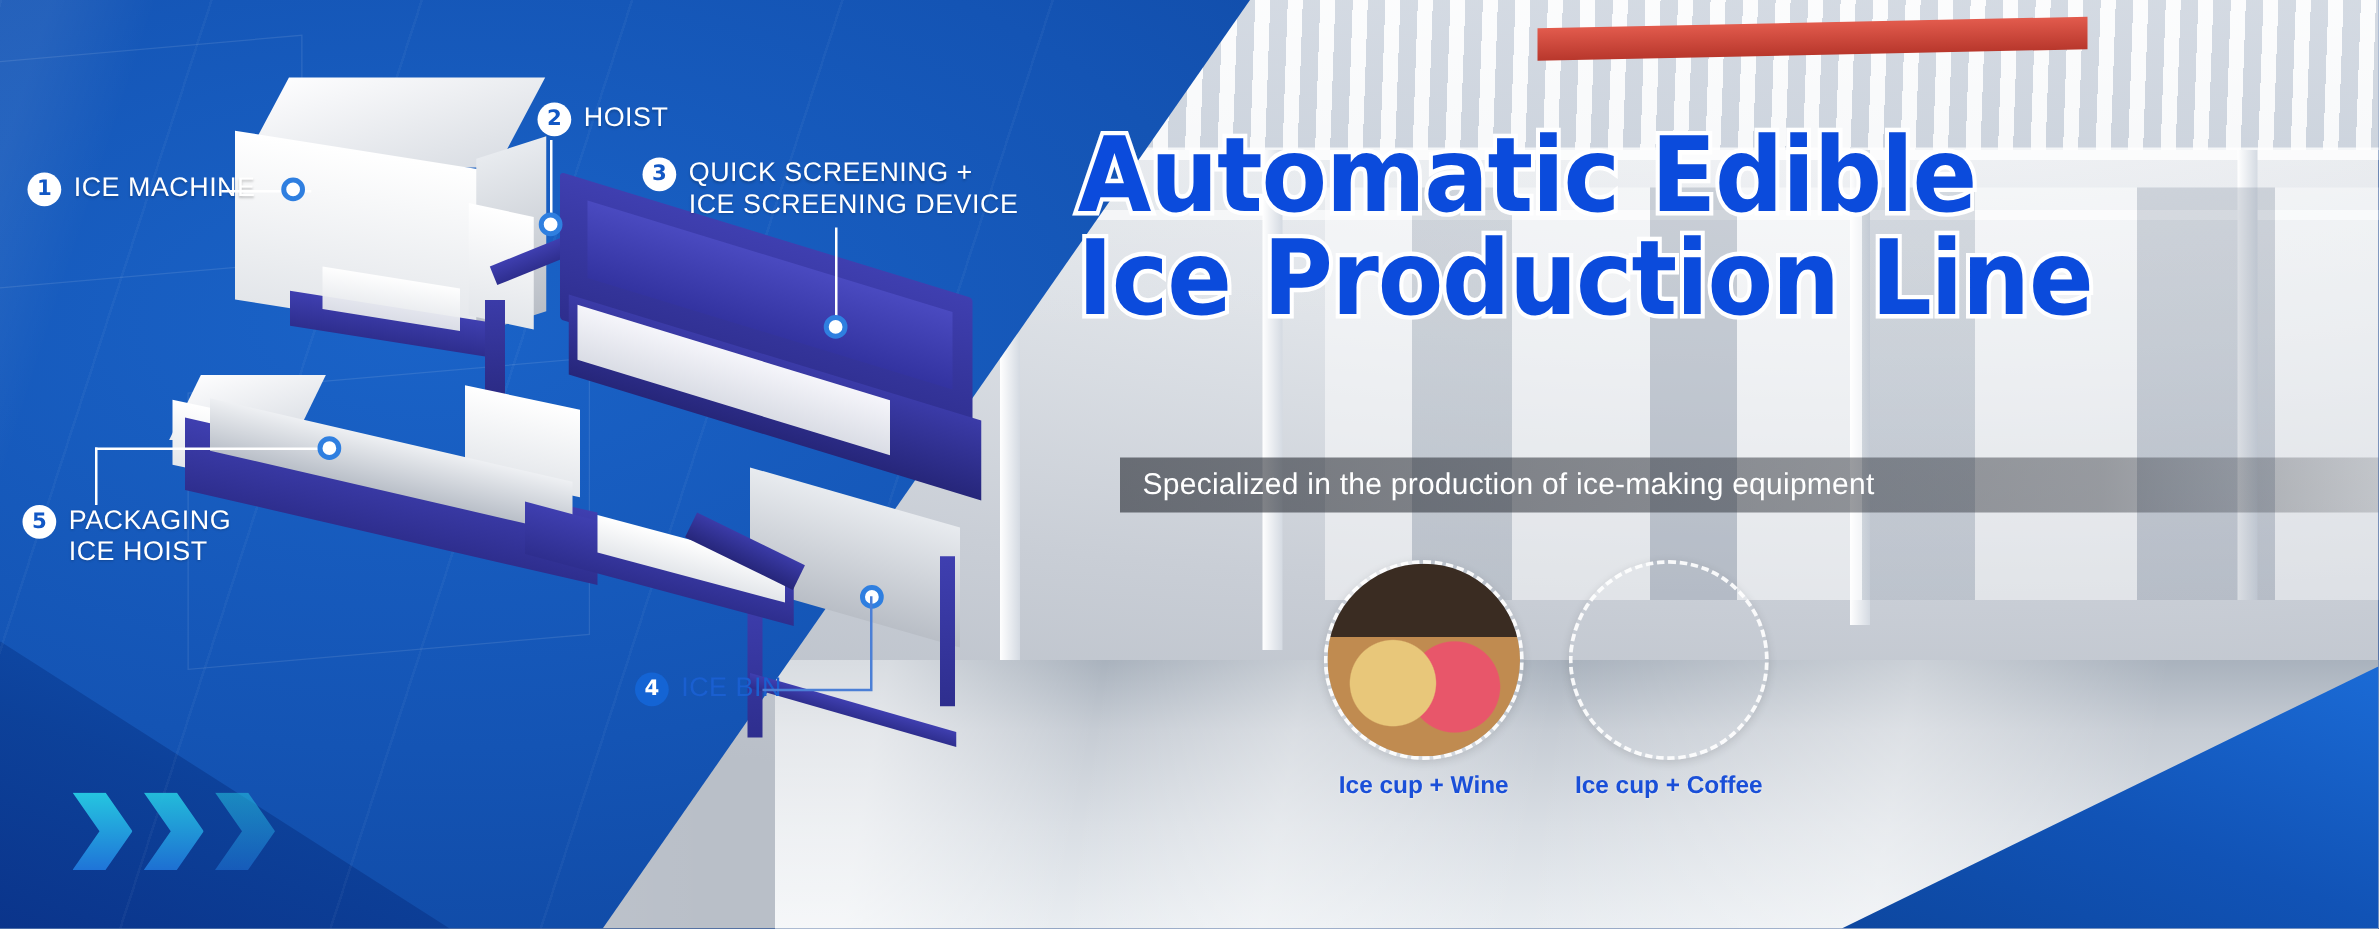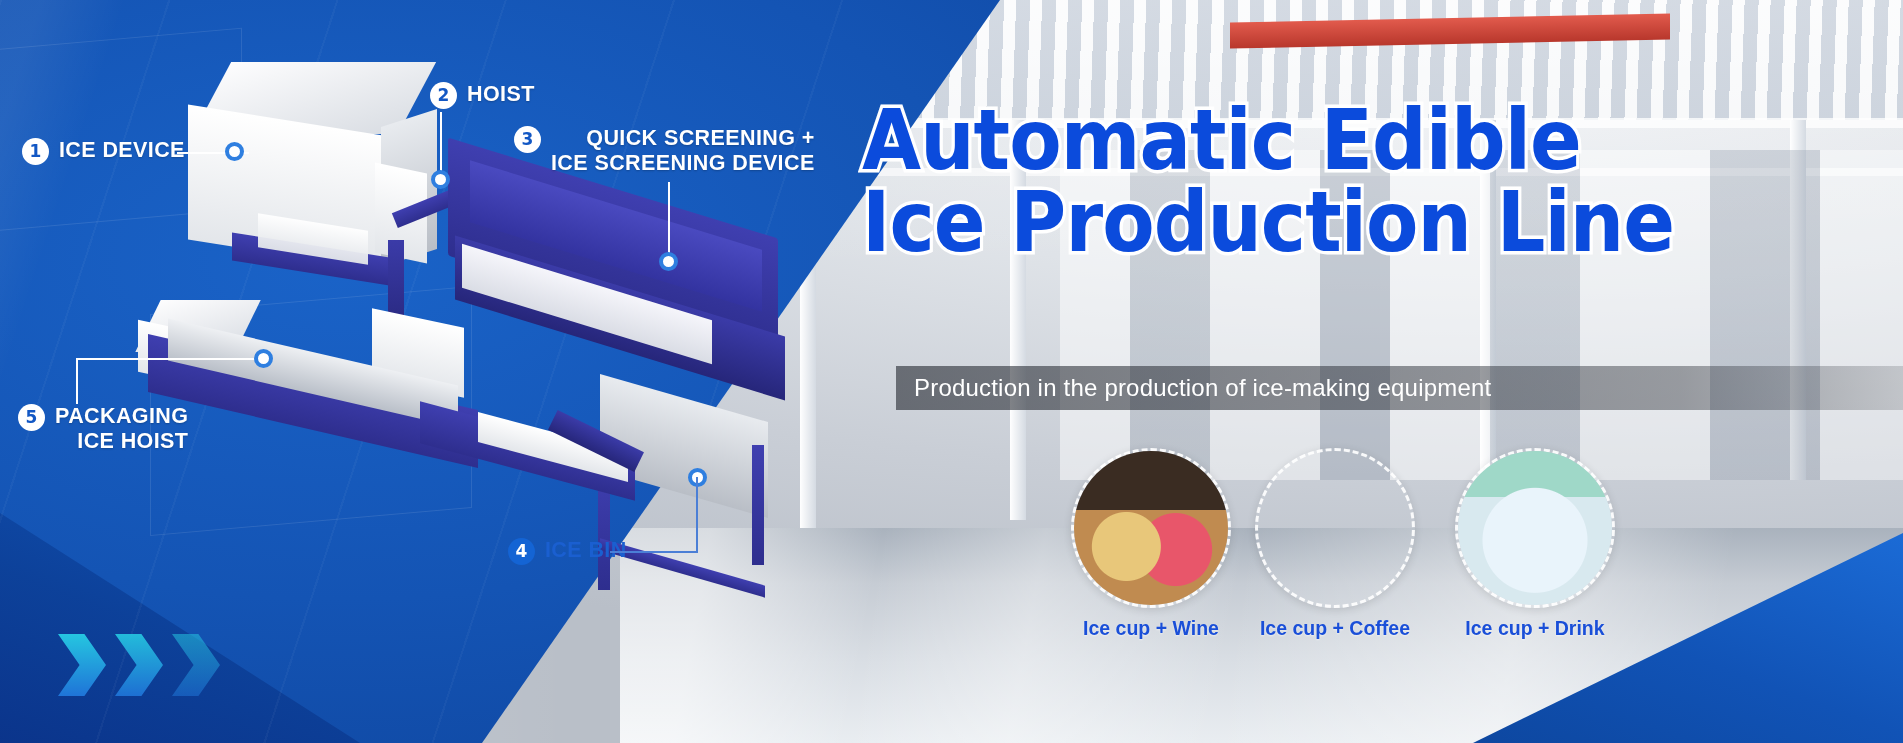--- a/index.html
+++ b/index.html
@@ -103,23 +103,22 @@
 
   
   .callout{position:absolute;display:flex;align-items:flex-start;gap:10px;white-space:nowrap;}
   .cnum{
     width:27px;height:27px;border-radius:50%;background:#ffffff;color:#1257c4;
     font-size:17px;font-weight:bold;display:flex;align-items:center;justify-content:center;
     flex:0 0 auto;line-height:1;font-family:"DejaVu Sans",sans-serif;
   }
   .cnum.blue{background:#1464d4;color:#ffffff;}
   .clabel{
-    color:#ffffff;font-size:21.5px;font-weight:bold;letter-spacing:.4px;line-height:1.16;
+    color:#ffffff;font-size:21.5px;font-weight:normal;letter-spacing:.4px;line-height:1.16;
     text-shadow:0 1px 2px rgba(0,0,0,.22);
-    text-align:right;
   }
   .clabel.darkblue{color:#1a5fd0;text-shadow:none;}
   .leader{position:absolute;background:#ffffff;}
   .leader.dark{background:#4b7fd6;}
   .dot{
     position:absolute;width:19px;height:19px;border-radius:50%;
     border:4px solid #2f7fe0;background:#ffffff;box-sizing:border-box;
   }
 
   
@@ -234,21 +233,21 @@
     <div class="mach box-face" style="left:372px;top:318px;width:92px;height:70px;transform:skewY(12deg);"></div>
     <div class="mach blue-frame" style="left:148px;top:372px;width:330px;height:58px;transform:skewY(13deg);"></div>
     <div class="mach" style="left:168px;top:352px;width:290px;height:42px;transform:skewY(13deg);background:linear-gradient(180deg,#eef0f3,#b9bfc8);"></div>
     <div class="mach blue-frame" style="left:420px;top:430px;width:215px;height:42px;transform:skewY(15deg);"></div>
     <div class="mach box-face" style="left:478px;top:432px;width:150px;height:30px;transform:skewY(15deg);"></div>
     <div class="mach blue-dark" style="left:548px;top:430px;width:96px;height:22px;transform:rotate(26deg);"></div>
   </div>
 
   <div class="callout" style="left:22px;top:138px;">
     <div class="cnum">1</div>
-    <div class="clabel">ICE DEVICE</div>
+    <div class="clabel">ICE MACHINE</div>
   </div>
   <div class="leader" style="left:177px;top:152px;width:72px;height:2px;"></div>
   <div class="dot" style="left:225px;top:142px;"></div>
 
   <div class="callout" style="left:430px;top:82px;">
     <div class="cnum">2</div>
     <div class="clabel">HOIST</div>
   </div>
   <div class="leader" style="left:440px;top:112px;width:2px;height:62px;"></div>
   <div class="dot" style="left:431px;top:170px;"></div>
@@ -280,42 +279,36 @@
   </div>
   <div class="leader" style="left:76px;top:358px;width:2px;height:46px;"></div>
   <div class="leader" style="left:76px;top:358px;width:186px;height:2px;"></div>
   <div class="dot" style="left:254px;top:349px;"></div>
 
   <div class="title">
     <span class="l1">Automatic Edible</span>
     <span class="l2">Ice Production Line</span>
   </div>
   <div class="subtitle-bar">
-    <div class="subtitle">Production in the production of ice-making equipment</div>
+    <div class="subtitle">Specialized in the production of ice-making equipment</div>
   </div>
 
   <div class="circles">
-    <div class="circ-wrap" style="left:16px;">
+    <div class="circ-wrap" style="left:4px;">
       <div class="circ">
           <div class="circ-in photo-wine"></div>
         </div>
       <div class="cap">Ice cup + Wine</div>
     </div>
     <div class="circ-wrap" style="left:200px;">
       <div class="circ">
           <div class="circ-in photo-coffee"></div>
         </div>
       <div class="cap">Ice cup + Coffee</div>
     </div>
-    <div class="circ-wrap" style="left:400px;">
-      <div class="circ">
-          <div class="circ-in photo-drink"></div>
-        </div>
-      <div class="cap">Ice cup + Drink</div>
-    </div>
   </div>
 
   <div class="chevrons">
     <div class="chev c1"></div>
     <div class="chev c2"></div>
     <div class="chev c3"></div>
   </div>
 
 </div>
 

